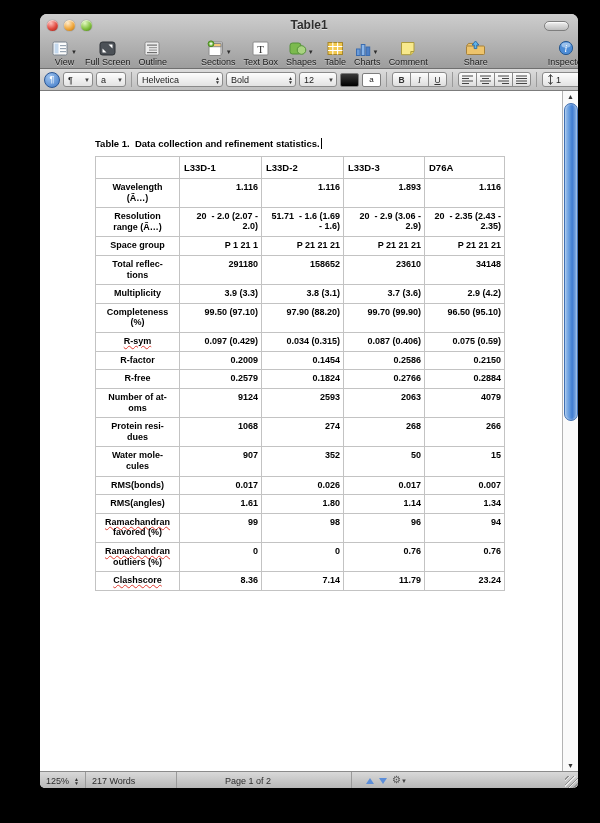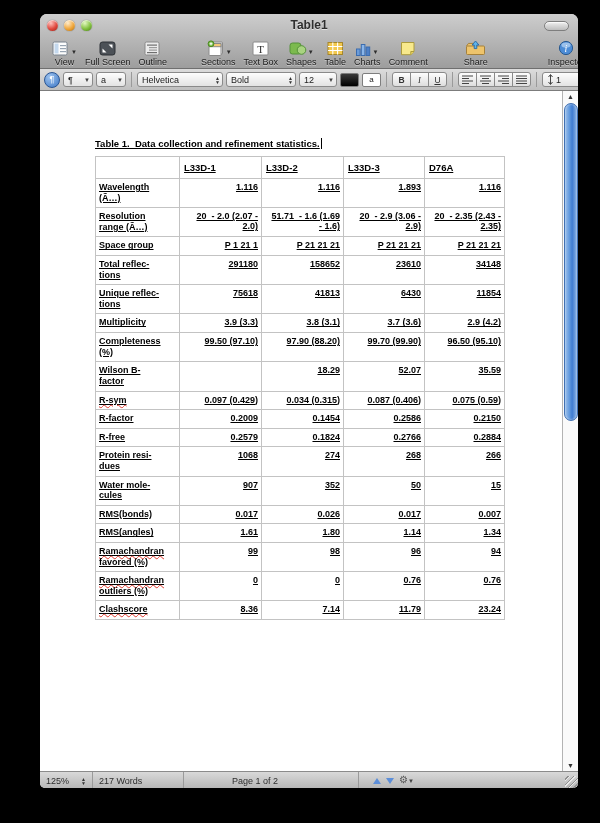--- a/index.html
+++ b/index.html
@@ -52,46 +52,46 @@
   .fb-swatch.black{background:linear-gradient(#3a3a3a,#000);}
   .fb-btn{width:17px;height:13px;border:1px solid #8a8a8a;border-radius:3px;background:linear-gradient(#fdfdfd,#dedede);
     font-size:8.5px;color:#333;display:flex;align-items:center;justify-content:center;flex:0 0 auto;}
   .fb-btn.b{font-weight:bold}.fb-btn.i{font-style:italic;font-family:"Liberation Serif",serif}.fb-btn.u{text-decoration:underline}
   .fb-group{display:flex;flex:0 0 auto;}
   .fb-group .fb-btn{border-radius:0;margin-left:-1px;}
   .fb-group .fb-btn:first-child{border-radius:3px 0 0 3px;margin-left:0;}
   .fb-group .fb-btn:last-child{border-radius:0 3px 3px 0;}
   
   .content{position:relative;height:680px;background:#fff;display:flex;}
-  .doc{flex:1;overflow:hidden;padding:47px 0 0 55px;text-decoration:underline;}
+  .doc{flex:1;overflow:hidden;padding:47px 0 0 55px;}
   .doc-title{font-size:9.5px;font-weight:bold;color:#000;white-space:pre-wrap;margin-bottom:7px;}
   .caret{display:inline-block;width:1px;height:11px;background:#000;vertical-align:-2px;margin-left:1px;}
   table.stats{border-collapse:collapse;table-layout:fixed;width:409px;}
   table.stats th,table.stats td{
     border:1px solid #c3c3c3;vertical-align:top;padding:3px 3px 4px 3px;
     font-size:9px;font-weight:bold;color:#000;overflow:hidden;
   }
   table.stats thead th{text-align:left;font-size:9.5px;padding:5px 3px 5px 4px;}
   td.cell-val{text-align:right;white-space:pre-wrap;font-size:8.5px;}
-  th.cell-lbl{text-align:left;white-space:pre-wrap;line-height:1.18;}
+  th.cell-lbl{text-align:center;white-space:pre-wrap;line-height:1.18;}
   .sq{text-decoration:underline;text-decoration-style:wavy;text-decoration-color:#e03a2f;text-decoration-thickness:1px;text-underline-offset:1px;}
   
   .scrollbar{width:15px;background:#fafafa;border-left:1px solid #b3b3b3;position:relative;flex:0 0 auto;}
   .sb-up{position:absolute;top:2px;left:0;right:0;text-align:center;font-size:7px;color:#333;}
   .sb-down{position:absolute;bottom:2px;left:0;right:0;text-align:center;font-size:7px;color:#333;}
   .sb-thumb{position:absolute;left:1px;top:12px;width:12px;height:316px;border-radius:7px;
     border:1px solid #3f6fb2;
     background:linear-gradient(to right,#9cc0ea,#5d96dd 40%,#3f7cd2 60%,#8cb4e6);
     box-shadow:inset 0 0 2px rgba(255,255,255,.7);}
   
   .statusbar{
     height:17px;background:linear-gradient(#d9d9d9,#b5b5b5);border-top:1px solid #8b8b8b;
     display:flex;align-items:center;font-size:9px;color:#2d2d2d;position:relative;
   }
-  .sb-seg{display:flex;align-items:center;height:100%;padding:0 6px;border-right:1px solid #9a9a9a;gap:12px;}
+  .sb-seg{display:flex;align-items:center;height:100%;padding:0 6px;border-right:1px solid #9a9a9a;gap:5px;}
   .sb-seg.nav{gap:5px;}
   .tri-up{width:0;height:0;border-left:4px solid transparent;border-right:4px solid transparent;border-bottom:6px solid #5c8ed9;}
   .tri-down{width:0;height:0;border-left:4px solid transparent;border-right:4px solid transparent;border-top:6px solid #5c8ed9;}
   .gear{font-size:10px;color:#555;line-height:10px;}
   .grip{position:absolute;right:0;bottom:0;width:13px;height:13px;
     background:repeating-linear-gradient(135deg,transparent 0 2px,#8f8f8f 2px 3px,#e8e8e8 3px 4px);}
   svg{display:block;}
 </style>
 </head>
 <body>
@@ -375,70 +375,62 @@
             </tr>
             <tr>
               <th class="cell-lbl">Total reflec-
 tions</th>
               <td class="cell-val">291180</td>
               <td class="cell-val">158652</td>
               <td class="cell-val">23610</td>
               <td class="cell-val">34148</td>
             </tr>
             <tr>
-              <th class="cell-lbl">Unique reflec-
-tions</th>
-              <td class="cell-val">75618</td>
-              <td class="cell-val">41813</td>
-              <td class="cell-val">6430</td>
-              <td class="cell-val">11854</td>
-            </tr>
-            <tr>
               <th class="cell-lbl">Multiplicity</th>
               <td class="cell-val">3.9 (3.3)</td>
               <td class="cell-val">3.8 (3.1)</td>
               <td class="cell-val">3.7 (3.6)</td>
               <td class="cell-val">2.9 (4.2)</td>
             </tr>
             <tr>
               <th class="cell-lbl">Completeness
 (%)</th>
               <td class="cell-val">99.50 (97.10)</td>
               <td class="cell-val">97.90 (88.20)</td>
               <td class="cell-val">99.70 (99.90)</td>
               <td class="cell-val">96.50 (95.10)</td>
             </tr>
             <tr>
-              <th class="cell-lbl">Wilson B-
-factor</th>
-              <td class="cell-val"></td>
-              <td class="cell-val">18.29</td>
-              <td class="cell-val">52.07</td>
-              <td class="cell-val">35.59</td>
-            </tr>
-            <tr>
               <th class="cell-lbl"><span class="sq">R-sym</span></th>
               <td class="cell-val">0.097 (0.429)</td>
               <td class="cell-val">0.034 (0.315)</td>
               <td class="cell-val">0.087 (0.406)</td>
               <td class="cell-val">0.075 (0.59)</td>
             </tr>
             <tr>
               <th class="cell-lbl">R-factor</th>
               <td class="cell-val">0.2009</td>
               <td class="cell-val">0.1454</td>
               <td class="cell-val">0.2586</td>
               <td class="cell-val">0.2150</td>
             </tr>
             <tr>
               <th class="cell-lbl">R-free</th>
               <td class="cell-val">0.2579</td>
               <td class="cell-val">0.1824</td>
               <td class="cell-val">0.2766</td>
               <td class="cell-val">0.2884</td>
+            </tr>
+            <tr>
+              <th class="cell-lbl">Number of at-
+oms</th>
+              <td class="cell-val">9124</td>
+              <td class="cell-val">2593</td>
+              <td class="cell-val">2063</td>
+              <td class="cell-val">4079</td>
             </tr>
             <tr>
               <th class="cell-lbl">Protein resi-
 dues</th>
               <td class="cell-val">1068</td>
               <td class="cell-val">274</td>
               <td class="cell-val">268</td>
               <td class="cell-val">266</td>
             </tr>
             <tr>

